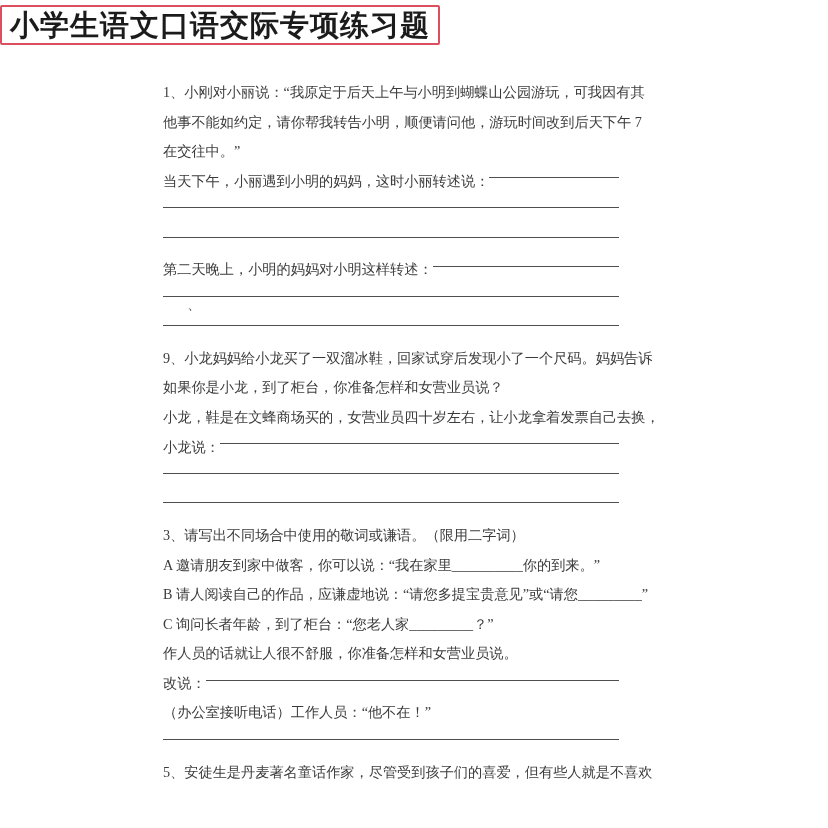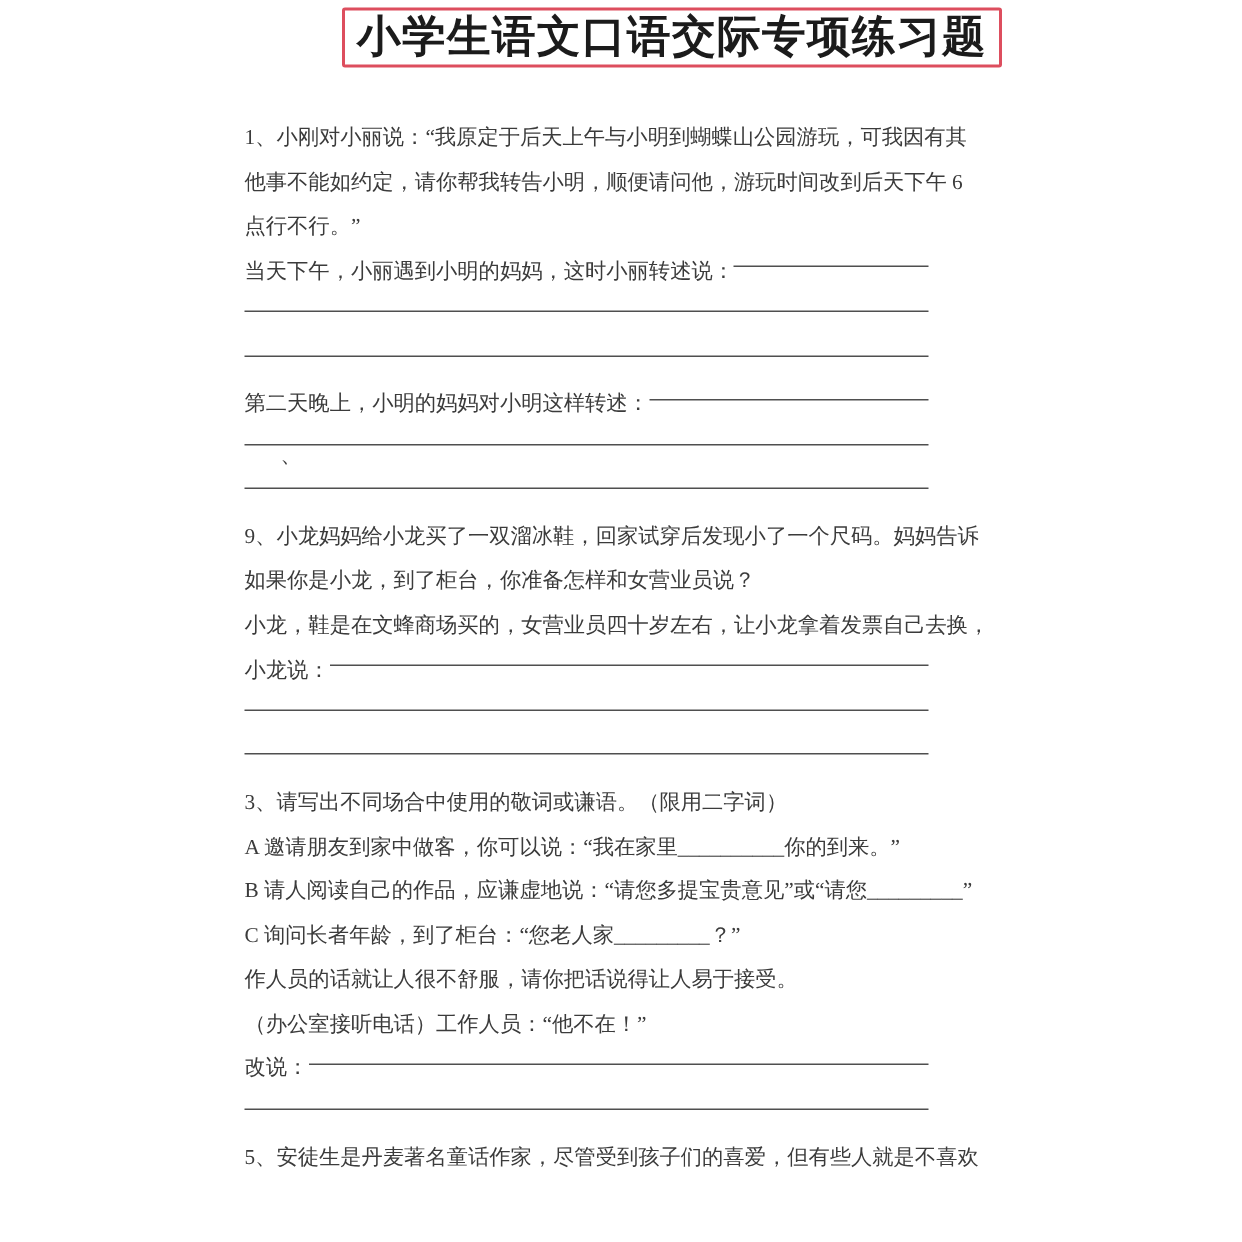--- a/index.html
+++ b/index.html
@@ -10,22 +10,20 @@
   body {
     width: 828px;
     height: 828px;
     overflow: hidden;
     font-family: "Liberation Serif", serif;
     color: #3b3b3b;
     position: relative;
   }
   .title-row {
     padding-top: 5px;
-    padding-left: 188px;
-    margin-left: 40px;
   }
   .title-box {
     display: inline-block;
     border: 2px solid #dd4e5e;
     border-radius: 2px;
     padding: 0 8px;
     font-family: "Liberation Sans", sans-serif;
     font-weight: 700;
     font-size: 29px;
     line-height: 36px;
@@ -72,24 +70,24 @@
     <span>小学生语文口语交际专项练习题</span>
   </div>
 </div>
 
 <div class="sheet">
 
   <div class="row">
       <span class="t">1、小刚对小丽说：“我原定于后天上午与小明到蝴蝶山公园游玩，可我因有其</span>
     </div>
   <div class="row">
-      <span class="t">他事不能如约定，请你帮我转告小明，顺便请问他，游玩时间改到后天下午 6</span>
+      <span class="t">他事不能如约定，请你帮我转告小明，顺便请问他，游玩时间改到后天下午 7</span>
     </div>
   <div class="row">
-      <span class="t">点行不行。”</span>
+      <span class="t">在交往中。”</span>
     </div>
 
   <div class="row">
       <span class="t">当天下午，小丽遇到小明的妈妈，这时小丽转述说：</span>
       <span class="fill"></span>
     </div>
   <div class="row">
       <span class="fill"></span>
     </div>
   <div class="row">
@@ -136,29 +134,29 @@
       <span class="t">A 邀请朋友到家中做客，你可以说：“我在家里__________你的到来。”</span>
     </div>
   <div class="row">
       <span class="t">B 请人阅读自己的作品，应谦虚地说：“请您多提宝贵意见”或“请您_________”</span>
     </div>
   <div class="row">
       <span class="t">C 询问长者年龄，到了柜台：“您老人家_________？”</span>
     </div>
 
   <div class="row">
-      <span class="t">作人员的话就让人很不舒服，请你把话说得让人易于接受。</span>
+      <span class="t">作人员的话就让人很不舒服，你准备怎样和女营业员说。</span>
     </div>
   <div class="row">
-      <span class="t">（办公室接听电话）工作人员：“他不在！”</span>
+      <span class="t">改说：</span>
+      <span class="fill"></span>
     </div>
 
   <div class="row">
-      <span class="t">改说：</span>
-      <span class="fill"></span>
+      <span class="t">（办公室接听电话）工作人员：“他不在！”</span>
     </div>
   <div class="row">
       <span class="fill"></span>
     </div>
 
   <div class="row">
       <span class="t">5、安徒生是丹麦著名童话作家，尽管受到孩子们的喜爱，但有些人就是不喜欢</span>
     </div>
 
 </div>

